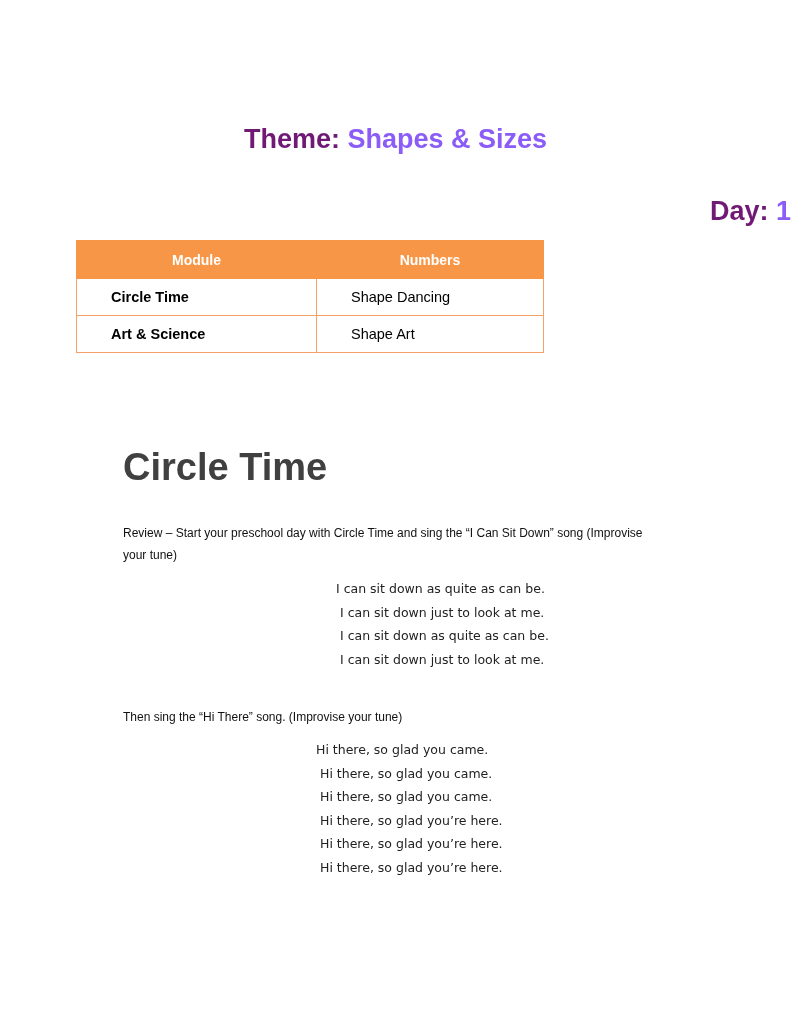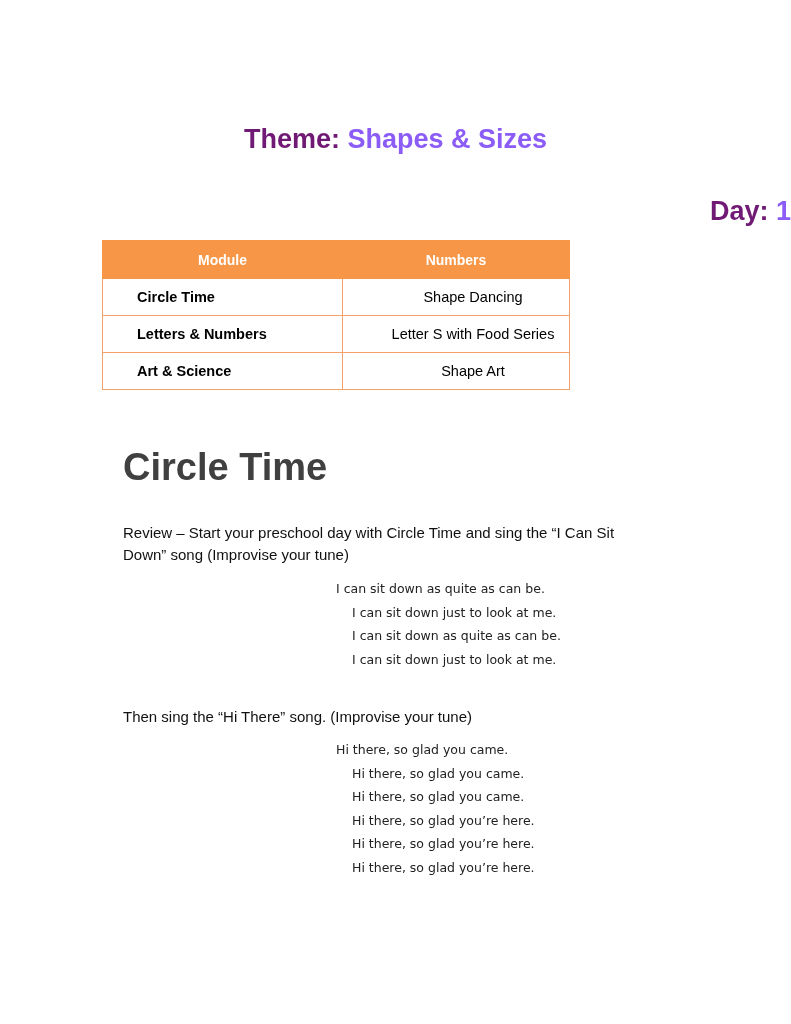--- a/index.html
+++ b/index.html
@@ -4,38 +4,38 @@
   <style>
     html, body { margin: 0; padding: 0; background: #ffffff; }
     body { width: 791px; height: 1024px; position: relative; overflow: hidden;
            font-family: "Liberation Sans", sans-serif; color: #000; }
     .title-line { position: absolute; left: 0; width: 791px; text-align: center;
                   font-family: "Liberation Sans", sans-serif; font-weight: bold; }
     .theme { top: 124px; font-size: 27px; left: 0; }
     .day { top: 196px; font-size: 27px; text-align: right; }
     .accent { color: #701a75; }
     .dark { color: #8b5cf6; }
-    table.modules { position: absolute; left: 102px; top: 240px; width: 468px;
+    table.modules { position: absolute; left: 76px; top: 240px; width: 468px;
                     border-collapse: collapse; font-size: 14.5px; border-radius: 17px; }
     table.modules th { background: #f79646; color: #fff; font-weight: bold; height: 37px;
                        text-align: center; font-size: 14px; border: 1.5px solid #f79646; padding: 0; }
     table.modules td { border: 1.5px solid #f4a26a; height: 36px; padding: 0; }
     table.modules td.mod { width: 205px; font-weight: bold; padding-left: 34px; }
-    table.modules td.act { padding-left: 34px; text-align: center; }
+    table.modules td.act { padding-left: 34px; }
     h1.section { position: absolute; left: 123px; top: 446px; margin: 0; font-size: 38px;
                  font-weight: bold; color: #404040; font-family: "Liberation Sans", sans-serif; }
-    .para { position: absolute; left: 123px; font-size: 15px; line-height: 22px; color: #111; }
+    .para { position: absolute; left: 123px; font-size: 12px; line-height: 22px; color: #111; }
     .p1 { top: 522px; width: 520px; }
     .p2 { top: 706px; }
     .song { position: absolute; font-family: "DejaVu Sans", sans-serif; 
             font-size: 12.5px; color: #222; }
     .song div { height: 23.5px; line-height: 23.5px; white-space: nowrap; }
     .song1 { left: 336px; top: 577px; }
-    .song2 { left: 336px; top: 738px; }
-    .ind { padding-left: 4px; margin-left: 12px; }
+    .song2 { left: 316px; top: 738px; }
+    .ind { padding-left: 4px; }
   </style>
 </head>
 <body>
 
 <div class="title-line theme">
   <span class="accent">Theme:</span>
   <span class="dark">Shapes &amp; Sizes</span>
 </div>
 
 <div class="title-line day">
@@ -47,24 +47,20 @@
   <thead>
     <tr>
       <th>Module</th>
       <th>Numbers</th>
     </tr>
   </thead>
   <tbody>
     <tr>
       <td class="mod">Circle Time</td>
       <td class="act">Shape Dancing</td>
-    </tr>
-    <tr>
-      <td class="mod">Letters &amp; Numbers</td>
-      <td class="act">Letter S with Food Series</td>
     </tr>
     <tr>
       <td class="mod">Art &amp; Science</td>
       <td class="act">Shape Art</td>
     </tr>
   </tbody>
 </table>
 
 <h1 class="section">Circle Time</h1>
 

